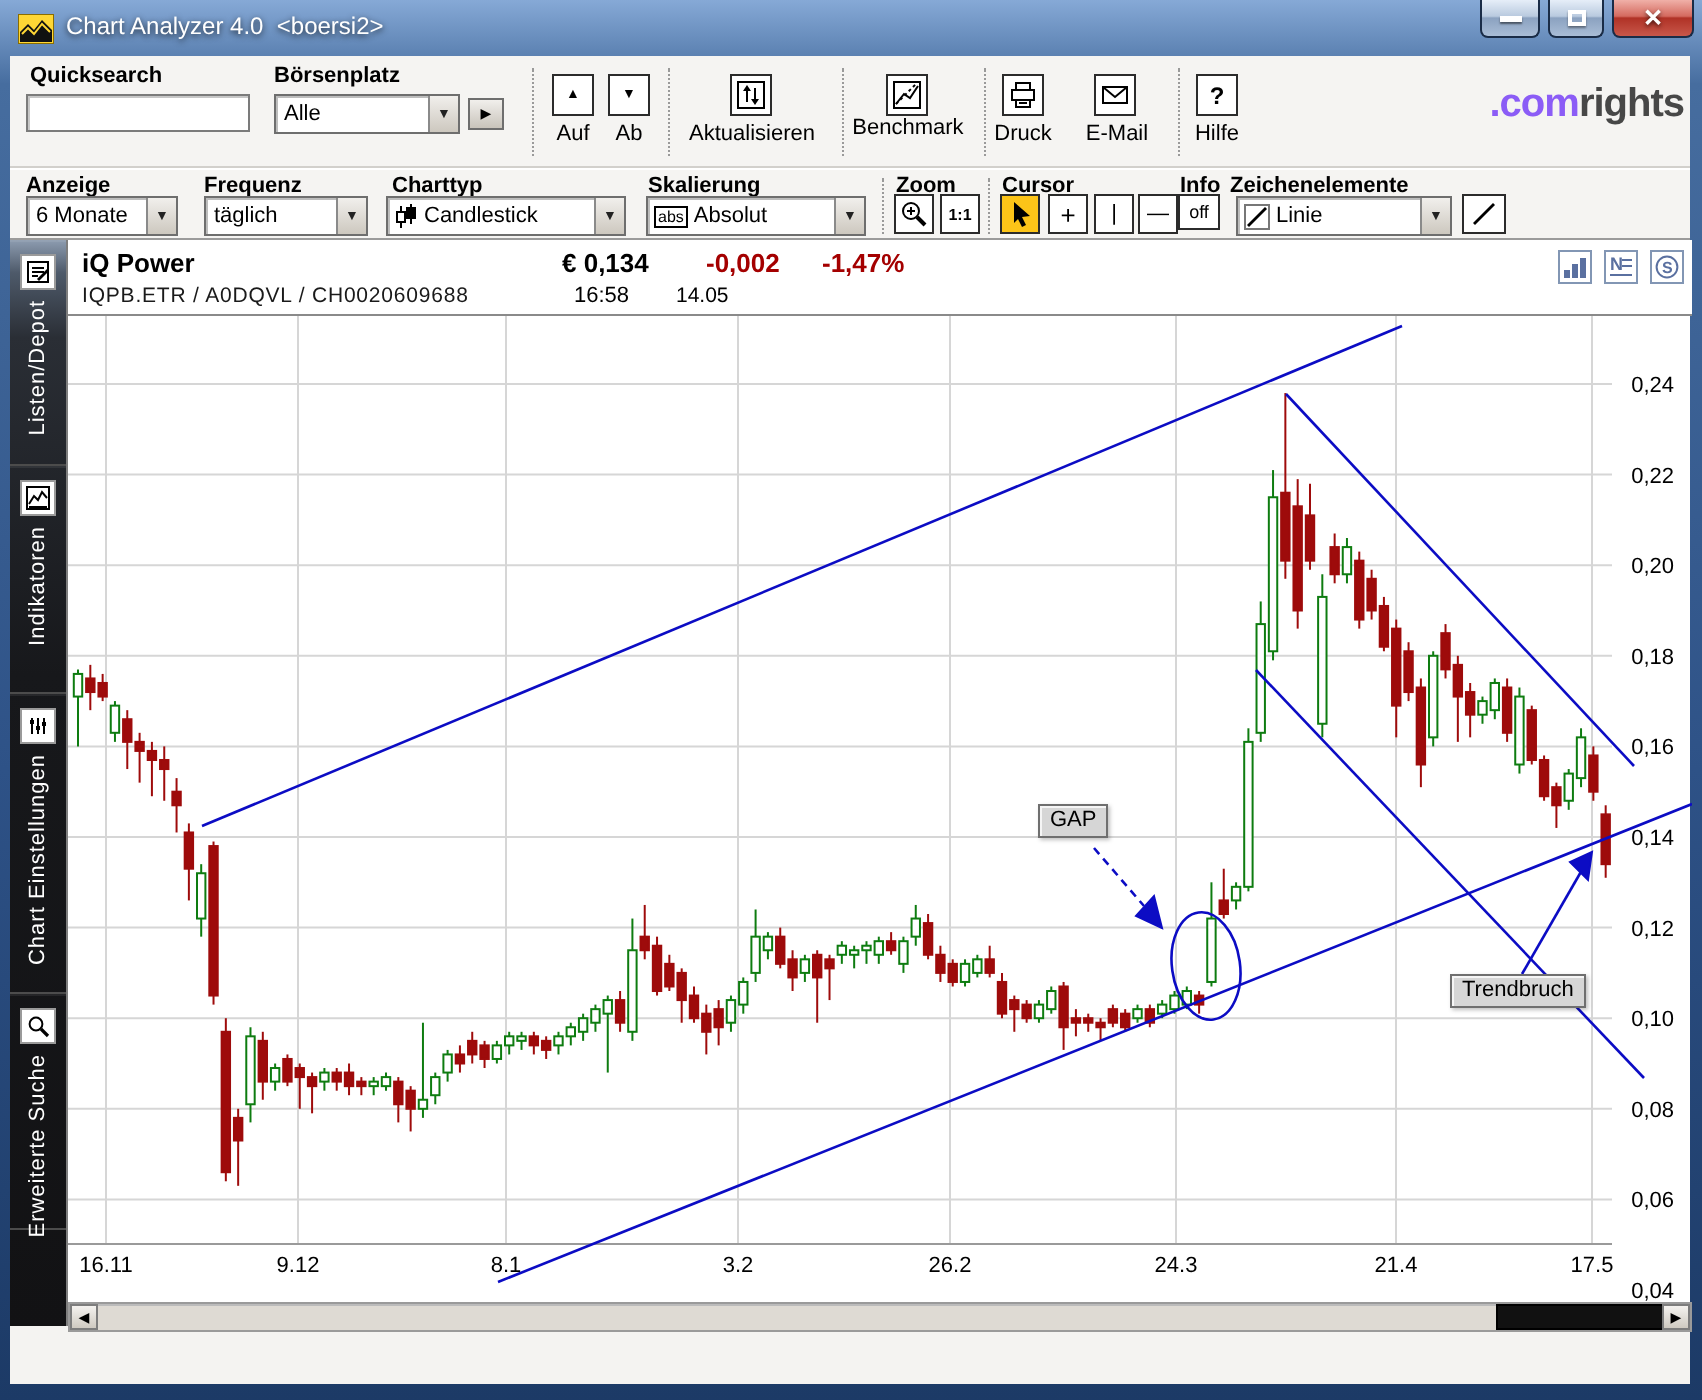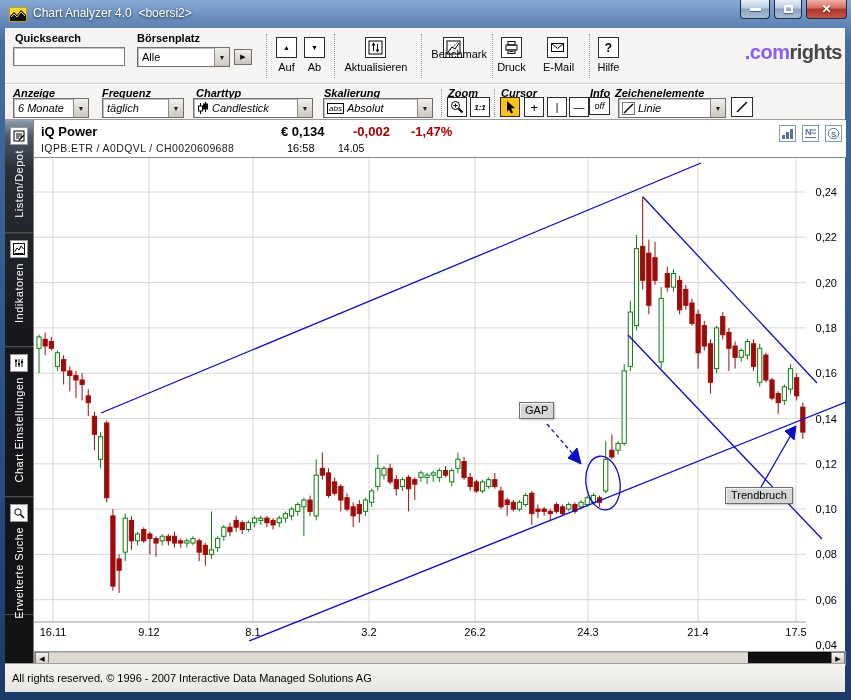--- a/index.html
+++ b/index.html
@@ -15,21 +15,21 @@
           border-radius:0 0 4px 4px;display:flex;align-items:center;justify-content:center;
           background:linear-gradient(180deg,#e6eef8 0%,#b9cadf 45%,#8ba2c0 50%,#a9bdd6 100%);}
   #btn-close{background:linear-gradient(180deg,#f0b0a8 0%,#d46a5f 45%,#b03226 50%,#c8574a 100%);}
   .winbtn .bar{width:11px;height:3px;background:#fff;box-shadow:0 1px 1px rgba(0,0,0,.5);}
   .winbtn .box{width:9px;height:8px;border:2px solid #fff;box-shadow:0 1px 1px rgba(0,0,0,.4);}
   .winbtn .x{color:#fff;font-size:12px;font-weight:bold;text-shadow:0 1px 2px rgba(0,0,0,.6);line-height:1;}
   
   #content{position:absolute;left:5px;top:28px;width:840px;height:664px;background:#f4f3f1;}
   .toolbar{position:absolute;left:0;width:840px;background:#f5f4f2;}
   #toolbar1{top:0;height:56px;border-bottom:1px solid #d2d0cc;}
-  #toolbar2{top:56px;height:36px;border-top:1px solid #fff;border-bottom:1px solid #9b9b9b;font-style:italic;}
+  #toolbar2{top:56px;height:36px;border-top:1px solid #fff;border-bottom:1px solid #9b9b9b;}
   .tlabel{position:absolute;font-size:11px;font-weight:bold;color:#000;white-space:nowrap;}
   .caption{position:absolute;font-size:11px;color:#000;text-align:center;white-space:nowrap;}
   .vsep{position:absolute;top:6px;height:44px;width:0;border-left:1px dotted #9a9a9a;}
   .vsep2{position:absolute;top:4px;height:28px;width:0;border-left:1px dotted #9a9a9a;}
   input.sunken{position:absolute;border:1px solid #7b7b7b;box-shadow:inset 1px 1px 0 #c7c7c7;
                background:#fff;font-size:11px;padding:1px 3px;outline:none;}
   .combo{position:absolute;height:20px;background:#fff;border:1px solid #6e6e6e;
          box-shadow:inset 1px 1px 0 #bdbdbd;display:flex;align-items:center;font-size:11px;}
   .combo .ctext{flex:1;padding-left:4px;white-space:nowrap;overflow:hidden;}
   .combo .drop{width:15px;align-self:stretch;background:linear-gradient(180deg,#f1efec,#cdc8bf);
@@ -147,21 +147,21 @@
 
       <div class="vsep" style="left:416px;"></div>
 
       <div class="icobtn" style="left:438px;top:9px;">
         <svg width="15" height="15" viewBox="0 0 15 15">
           <rect x="1" y="1" width="13" height="13" fill="none" stroke="#000"></rect>
           <polyline points="2,12 6,7 9,9 13,3" fill="none" stroke="#000"></polyline>
           <line x1="2" y1="12" x2="12" y2="2" stroke="#000" stroke-dasharray="1.5,1.5"></line>
         </svg>
       </div>
-      <span class="caption" style="left:416px;top:20px;width:66px;text-align:right;">Benchmark</span>
+      <span class="caption" style="left:416px;top:30px;width:66px;">Benchmark</span>
 
       <div class="vsep" style="left:487px;"></div>
 
       <div class="icobtn" style="left:496px;top:9px;">
         <svg width="15" height="15" viewBox="0 0 15 15">
           <rect x="4" y="1.5" width="7" height="3.5" fill="none" stroke="#000"></rect>
           <rect x="2" y="5" width="11" height="5" fill="none" stroke="#000"></rect>
           <rect x="4" y="10" width="7" height="3.5" fill="#fff" stroke="#000"></rect>
           <line x1="5.5" y1="11.5" x2="9.5" y2="11.5" stroke="#000"></line>
         </svg>
@@ -656,17 +656,14 @@
         <div class="anno" id="anno-tb" style="left: 691px; top: 367px;">Trendbruch</div>
 
         <div id="hscroll">
           <div class="sarrow" style="left:0;">◀</div>
           <div id="sthumb"></div>
           <div class="sarrow" style="left:796px;">▶</div>
         </div>
       </div>
     </div>
 
-    <div id="statusbar">
-      <span id="status-text">All rights reserved. © 1996 - 2007 Interactive Data Managed Solutions AG</span>
-    </div>
   </div>
 </div>
 
 </body></html>

